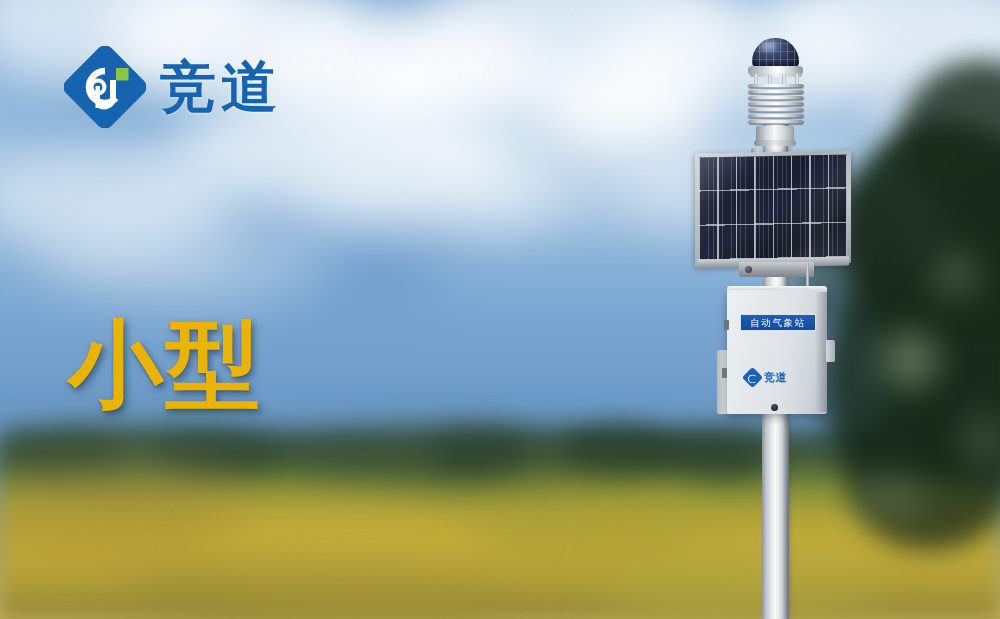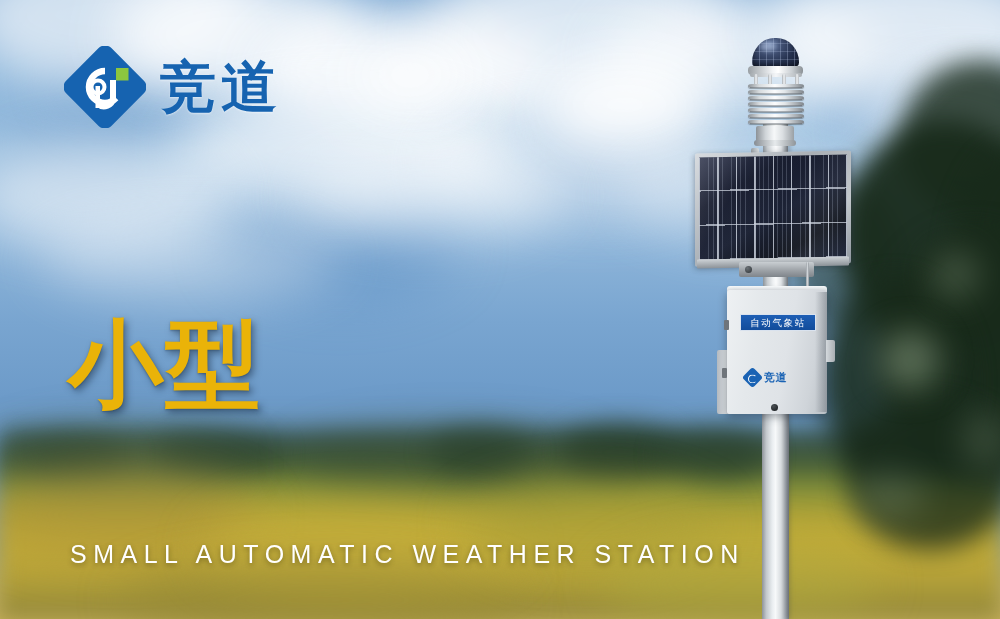--- a/index.html
+++ b/index.html
@@ -634,15 +634,14 @@
         </g>
       </svg>
     </div>
     <div class="brand-text">竞道</div>
   </div>
 
   <div class="headline">
     <span class="l1">小型</span>
   </div>
 
-  <div class="subtitle">SMALL AUTOMATIC WEATHER STATION</div>
 
 </div>
 
 </body></html>

